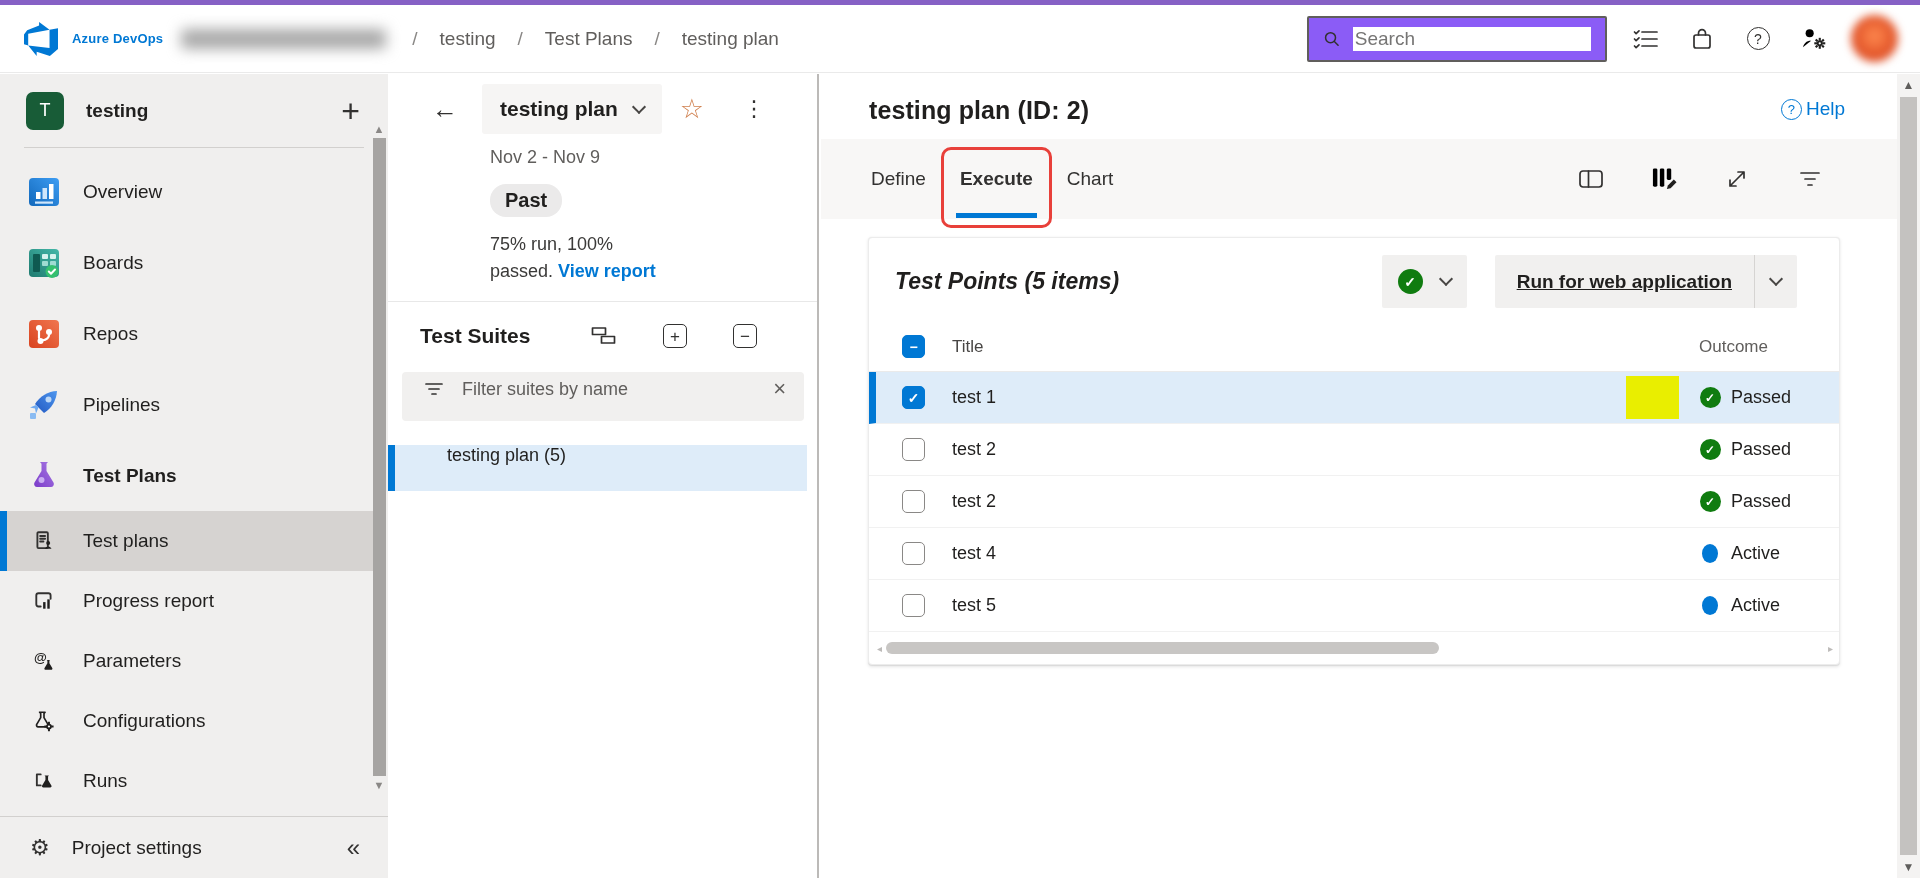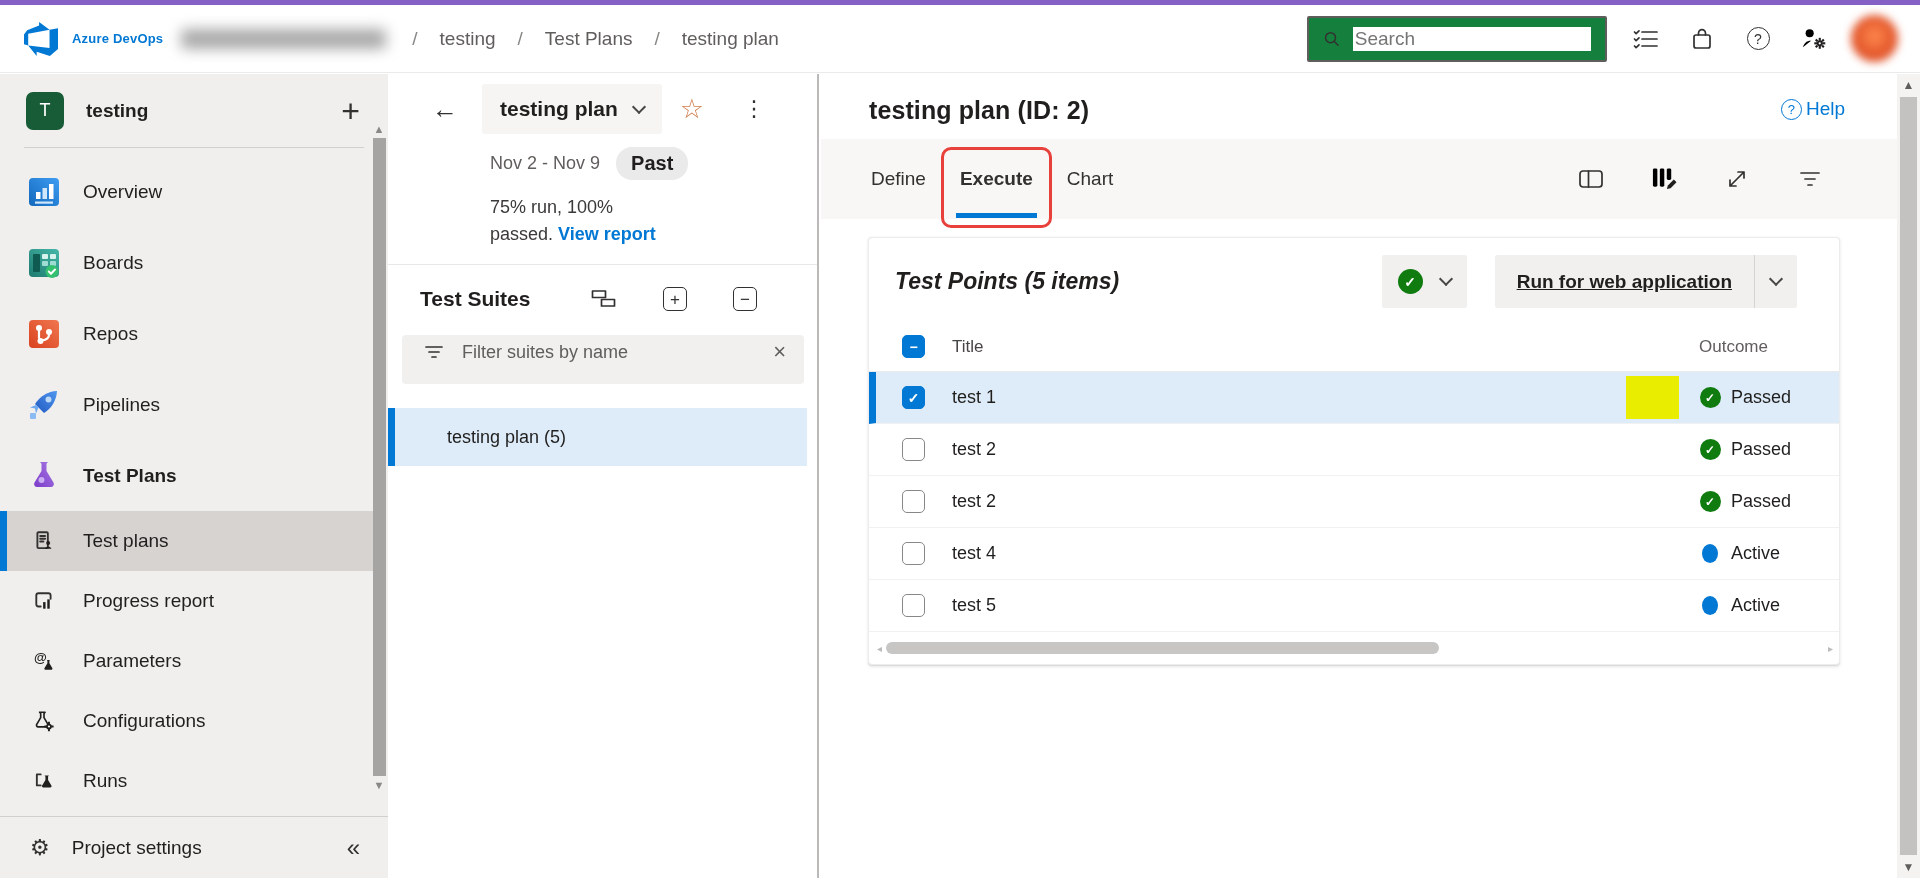--- a/index.html
+++ b/index.html
@@ -11,21 +11,21 @@
   .topbar{position:absolute;top:0;left:0;right:0;height:73px;background:#fff;
           border-top:5px solid #8661c5;border-bottom:1px solid #eaeaea;
           display:flex;align-items:center;padding:0 22px 0 24px;}
   .logo-wrap{display:flex;align-items:center;gap:14px;}
   .product-name{color:#0078d4;font-size:13px;font-weight:bold;letter-spacing:.2px;}
   .org-blur{width:205px;height:20px;border-radius:4px;background:#a9a9a9;filter:blur(7px);margin:0 26px 0 18px;}
   .crumbs{display:flex;align-items:center;gap:22px;font-size:19px;color:#605e5c;}
   .crumb{cursor:pointer;}
   .crumb-sep{color:#8a8886;}
   .search-box{margin-left:auto;display:flex;align-items:center;gap:12px;width:300px;height:46px;
-              border:2px solid #605e5c;border-radius:2px;padding:0 14px;background:#15803d;}
+              border:2px solid #605e5c;border-radius:2px;padding:0 14px;background:#8b5cf6;}
   .search-box input{border:none;outline:none;font-size:19px;color:#201f1e;width:100%;
                     font-family:"Liberation Sans",sans-serif;}
   .search-box input::placeholder{color:#767574;}
   .tb-icons{display:flex;align-items:center;gap:30px;margin-left:26px;}
   .tb-icon{width:26px;height:26px;display:flex;align-items:center;justify-content:center;cursor:pointer;}
   .help-circle{width:23px;height:23px;border:1.7px solid #323130;border-radius:50%;
                display:flex;align-items:center;justify-content:center;font-size:14px;color:#323130;}
   .avatar{width:47px;height:47px;border-radius:50%;margin-left:24px;
           background:radial-gradient(circle at 50% 45%,#ff8a50 0%,#e3572b 55%,#d9441f 100%);
           filter:blur(4px);cursor:pointer;}
@@ -60,40 +60,40 @@
   .sp-head{padding:4px 0 0 0;}
   .sp-row1{display:flex;align-items:center;padding-left:44px;margin-top:6px;}
   .back-arrow{font-size:26px;color:#323130;cursor:pointer;}
   .plan-dd{margin-left:24px;background:#f6f5f4;border-radius:3px;height:50px;display:flex;align-items:center;
            gap:16px;padding:0 18px;cursor:pointer;}
   .plan-dd .txt{font-size:21px;font-weight:bold;}
   .chev{width:10px;height:10px;border-right:2px solid #484644;border-bottom:2px solid #484644;
         transform:rotate(45deg);margin-top:-5px;}
   .star{font-size:27px;color:#d0804f;margin-left:18px;cursor:pointer;}
   .kebab{margin-left:auto;margin-right:52px;font-size:22px;color:#323130;cursor:pointer;letter-spacing:0;}
-  .sp-row2{display:flex;align-items:center;gap:16px;padding-left:102px;margin-top:13px;}
+  .sp-row2{display:flex;align-items:flex-start;gap:16px;padding-left:102px;margin-top:13px;flex-direction:column;}
   .date-range{font-size:18px;color:#605e5c;}
   .pill{background:#ebeaea;border-radius:16px;padding:5px 15px;font-size:20px;font-weight:bold;color:#201f1e;}
   .sp-summary{padding-left:102px;margin-top:14px;font-size:18px;color:#3b3a39;line-height:27px;}
   .sp-summary a{color:#0078d4;text-decoration:none;font-weight:bold;cursor:pointer;}
   .sp-divider{border-top:1px solid #e8e8e8;margin-top:16px;}
   .ts-head{display:flex;align-items:center;padding:22px 60px 0 32px;}
   .ts-title{font-size:21px;font-weight:bold;}
   .ts-icons{margin-left:auto;display:flex;align-items:center;gap:46px;}
   .ts-icon{cursor:pointer;display:flex;align-items:center;justify-content:center;}
   .sq-btn{width:24px;height:24px;border:1.6px solid #323130;border-radius:5px;display:flex;align-items:center;
           justify-content:center;font-size:17px;color:#323130;line-height:1;}
   .filter-box{margin:24px 13px 0 14px;height:49px;background:#f1f0ef;border-radius:4px;
               display:flex;align-items:center;gap:16px;padding:0 18px 15px 22px;}
   .filter-box input{flex:1;border:none;outline:none;background:transparent;font-size:18px;color:#201f1e;
                     font-family:"Liberation Sans",sans-serif;}
   .filter-box input::placeholder{color:#605e5c;}
   .clear-x{font-size:22px;color:#605e5c;cursor:pointer;}
-  .suite-row{margin-top:24px;height:58px;background:#deecf9;border-left:7px solid #0078d4;
-             display:flex;align-items:center;padding-left:52px;font-size:18px;cursor:pointer;width:419px;}
+  .suite-row{margin-top:24px;height:46px;background:#deecf9;border-left:7px solid #0078d4;
+             display:flex;align-items:flex-start;padding-left:52px;font-size:18px;cursor:pointer;width:419px;}
 
   
   .main{position:absolute;top:74px;left:821px;width:1076px;bottom:0;background:#fff;}
   .main-title-row{display:flex;align-items:flex-start;padding:22px 52px 0 48px;}
   .main-title{font-size:25px;font-weight:bold;letter-spacing:.1px;}
   .help-link{margin-left:auto;display:flex;align-items:center;gap:4px;color:#0078d4;font-size:19px;cursor:pointer;margin-top:2px;}
   .help-q{width:21px;height:21px;border:1.6px solid #0078d4;border-radius:50%;display:flex;align-items:center;
           justify-content:center;font-size:13px;}
   .tabstrip{margin-top:14px;height:80px;background:#f8f7f6;display:flex;align-items:center;padding:0 74px 0 48px;}
   .tabs{display:flex;align-items:center;gap:30px;}

